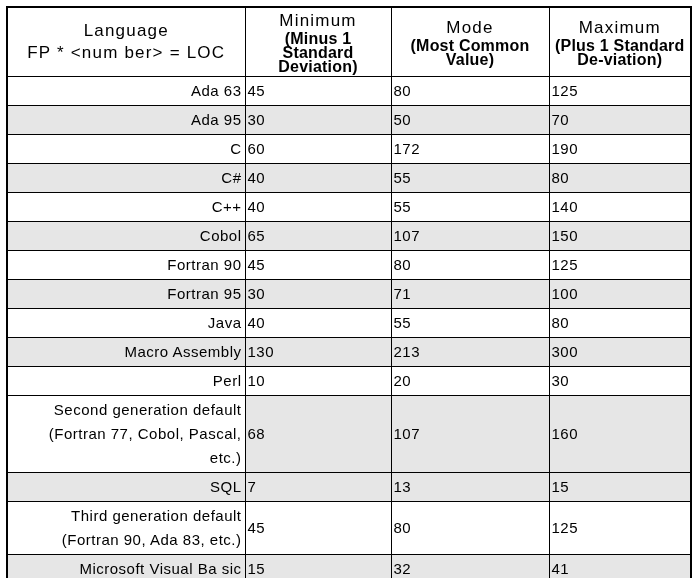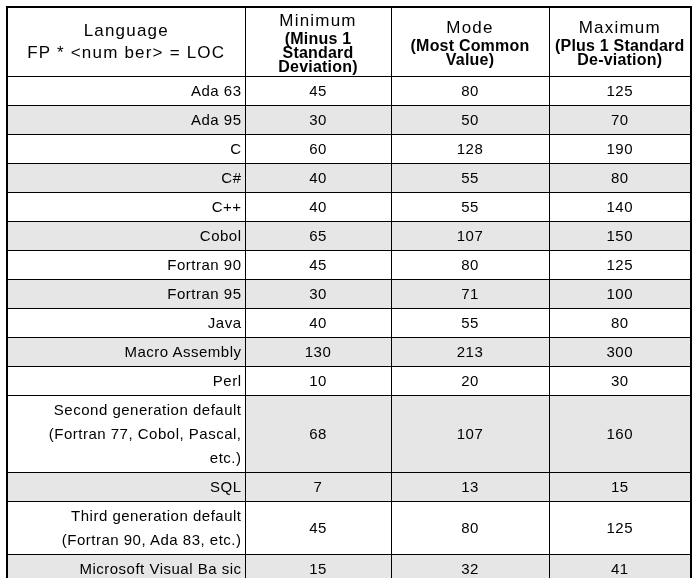--- a/index.html
+++ b/index.html
@@ -59,21 +59,21 @@
     font-size: 15px;
     line-height: 24px;
     letter-spacing: 0.5px;
   }
   tbody td.lang {
     text-align: right;
     padding-right: 3px;
     white-space: pre-line;
   }
   tbody td.num {
-    text-align: center;
+    text-align: left;
   }
   .shaded { background: #e6e6e6 !important; margin-left: 34px; }
 </style>
 </head>
 <body>
 
 <div class="page">
   <table class="fp-table">
     <colgroup>
       <col class="c-lang">
@@ -110,21 +110,21 @@
         </tr>
         <tr>
           <td class="lang shaded">Ada 95</td>
           <td class="num shaded">30</td>
           <td class="num shaded">50</td>
           <td class="num shaded">70</td>
         </tr>
         <tr>
           <td class="lang">C</td>
           <td class="num">60</td>
-          <td class="num">128</td>
+          <td class="num">172</td>
           <td class="num">190</td>
         </tr>
         <tr>
           <td class="lang shaded">C#</td>
           <td class="num shaded">40</td>
           <td class="num shaded">55</td>
           <td class="num shaded">80</td>
         </tr>
         <tr>
           <td class="lang">C++</td>

